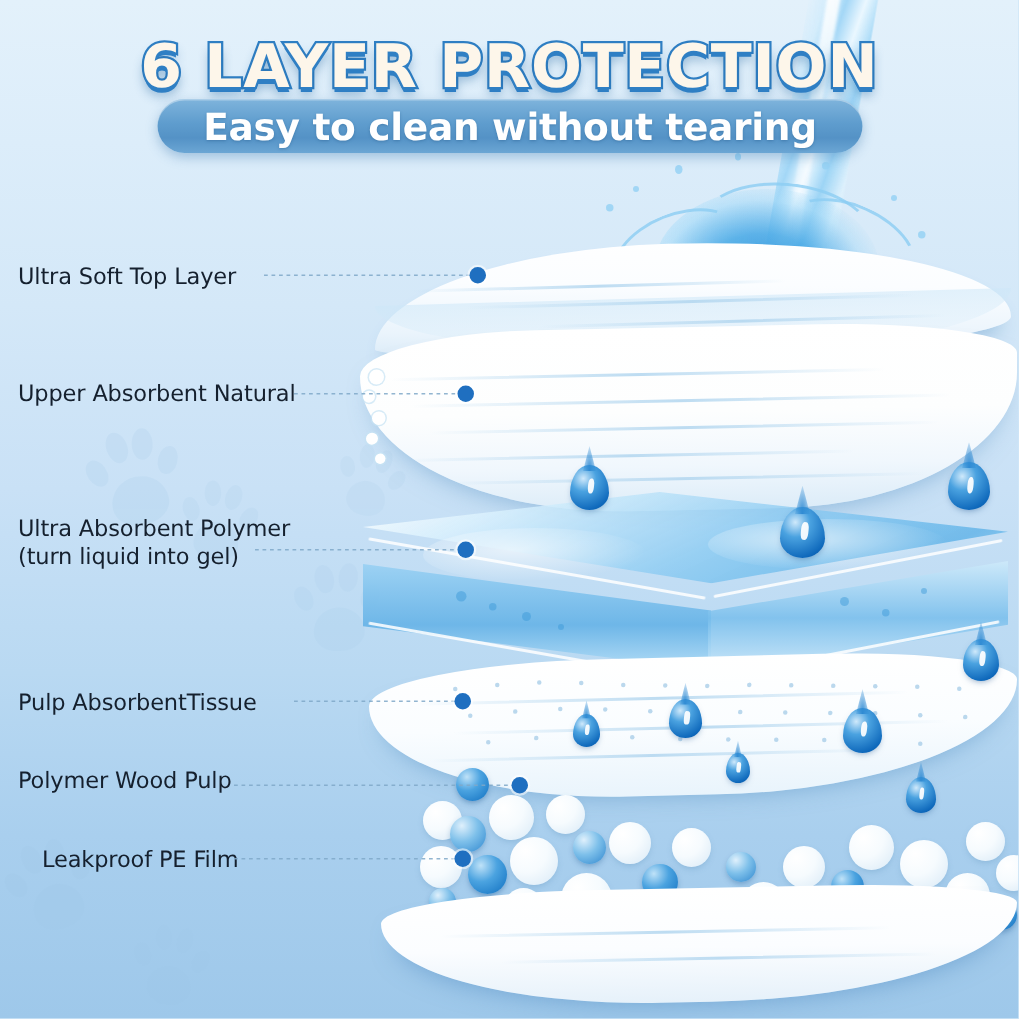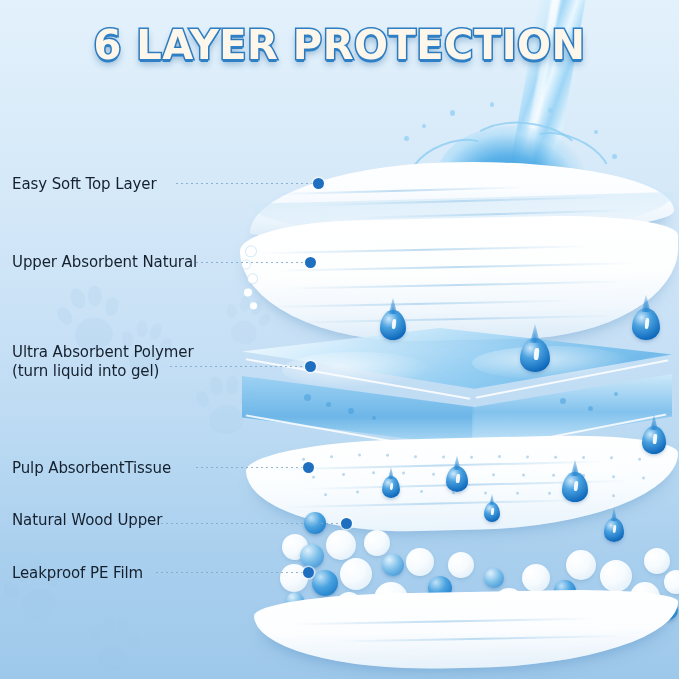--- a/index.html
+++ b/index.html
@@ -439,24 +439,27 @@
       </div>
     <div class="tear" style="left:252px;top:382px;width:16px;height:20px;">
         <i></i>
       </div>
     <div class="tear" style="left:372px;top:398px;width:20px;height:24px;">
         <i></i>
       </div>
   </div>
 
   <div class="title">6 LAYER PROTECTION</div>
+  <div class="subtitle-pill">
+    <span>Easy to clean without tearing</span>
+  </div>
 
   <div>
     <div class="callout" style="left:12px;top:175px;">
-      <div class="lbl">Easy Soft Top Layer</div>
+      <div class="lbl">Ultra Soft Top Layer</div>
     </div>
     <div class="leader" style="left:176px;top:183px;width:138px;"></div>
     <div class="dot" style="left:313px;top:178px;"></div>
   </div>
 
   <div>
     <div class="callout" style="left:12px;top:253px;">
       <div class="lbl">Upper Absorbent Natural</div>
     </div>
     <div class="leader" style="left:196px;top:262px;width:110px;"></div>
@@ -475,27 +478,27 @@
   <div>
     <div class="callout" style="left:12px;top:459px;">
       <div class="lbl">Pulp AbsorbentTissue</div>
     </div>
     <div class="leader" style="left:196px;top:467px;width:108px;"></div>
     <div class="dot" style="left:303px;top:462px;"></div>
   </div>
 
   <div>
     <div class="callout" style="left:12px;top:511px;">
-      <div class="lbl">Natural Wood Upper</div>
+      <div class="lbl">Polymer Wood Pulp</div>
     </div>
     <div class="leader" style="left:156px;top:523px;width:186px;"></div>
     <div class="dot" style="left:341px;top:518px;"></div>
   </div>
 
   <div>
-    <div class="callout" style="left:12px;top:564px;">
+    <div class="callout" style="left:28px;top:564px;">
       <div class="lbl">Leakproof PE Film</div>
     </div>
     <div class="leader" style="left:156px;top:572px;width:148px;"></div>
     <div class="dot" style="left:303px;top:567px;"></div>
   </div>
 
 </div>
 
 </body></html>

